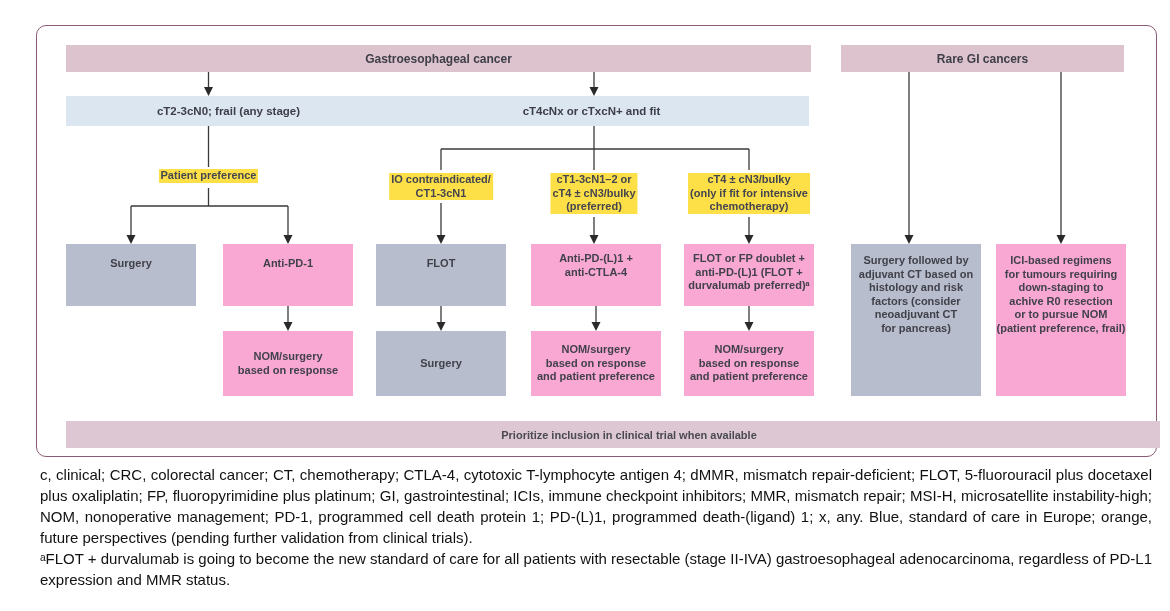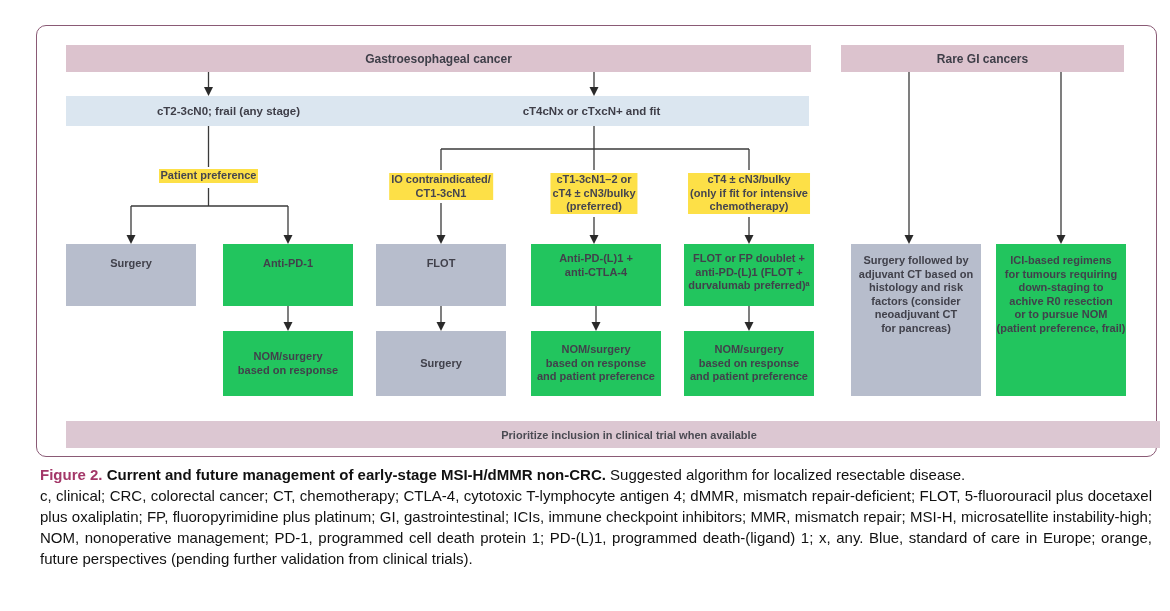--- a/index.html
+++ b/index.html
@@ -9,21 +9,21 @@
   .connectors{position:absolute;left:0;top:0;width:1119px;height:430px;}
   .hdr{position:absolute;height:27px;background:#dcc3ce;display:flex;align-items:center;justify-content:center;
        font-size:12px;font-weight:bold;color:#3e3e48;}
   .stage{position:absolute;height:30px;background:#dbe6f0;display:flex;align-items:center;justify-content:center;
        font-size:11.5px;font-weight:bold;color:#3e3e48;}
   .blab{position:absolute;transform:translateX(-50%);text-align:center;font-size:11px;line-height:13.5px;
        font-weight:bold;color:#45454f;white-space:pre-line;background:#fde047;padding:0 2px;}
   .bx{position:absolute;width:130px;display:flex;flex-direction:column;align-items:center;text-align:center;
        font-size:11px;line-height:13.5px;font-weight:bold;color:#41414b;white-space:pre-line;}
   .bx.gray{background:#b7bdcc;}
-  .bx.orange{background:#22c55e;}
+  .bx.orange{background:#f9a8d4;}
   .short{height:62px;justify-content:flex-start;padding-top:13px;box-sizing:border-box;}
   .short.multi{padding-top:8px;}
   .row2{height:65px;top:305px;justify-content:center;}
   .tall{height:152px;top:218px;justify-content:flex-start;padding-top:10px;box-sizing:border-box;}
   .footerbar{position:absolute;left:29px;top:395px;width:1062px;height:27px;background:#dcc7d2;
        display:flex;align-items:center;justify-content:center;font-size:11px;font-weight:bold;color:#4a4a52;padding-left:32px;}
   .caption{position:absolute;left:40px;top:464px;width:1112px;font-size:15px;line-height:21px;color:#111;}
   .cap-title{text-align:left;}
   .figlabel{color:#a33768;font-weight:bold;}
   .titlebold{font-weight:bold;}
@@ -112,21 +112,17 @@
 based on response
 and patient preference</div>
     <div class="bx orange row2" style="left:647px;">NOM/surgery
 based on response
 and patient preference</div>
 
     <div class="footerbar">Prioritize inclusion in clinical trial when available</div>
   </div>
 
   <div class="caption">
-    <div class="cap-title">
-      <span class="figlabel">Figure 2.</span>
-      <span class="titlebold">Current and future management of early-stage MSI-H/dMMR non-CRC.</span>
-      <span>Suggested algorithm for localized resectable disease.</span>
-    </div>
     <div class="cap-body">c, clinical; CRC, colorectal cancer; CT, chemotherapy; CTLA-4, cytotoxic T-lymphocyte antigen 4; dMMR, mismatch repair-deficient; FLOT, 5-fluorouracil plus docetaxel plus oxaliplatin; FP, fluoropyrimidine plus platinum; GI, gastrointestinal; ICIs, immune checkpoint inhibitors; MMR, mismatch repair; MSI-H, microsatellite instability-high; NOM, nonoperative management; PD-1, programmed cell death protein 1; PD-(L)1, programmed death-(ligand) 1; x, any. Blue, standard of care in Europe; orange, future perspectives (pending further validation from clinical trials).</div>
+    <div class="cap-body">ᵃFLOT + durvalumab is going to become the new standard of care for all patients with resectable (stage II-IVA) gastroesophageal adenocarcinoma, regardless of PD-L1 expression and MMR status.</div>
   </div>
 
 </div>
 
 </body></html>

